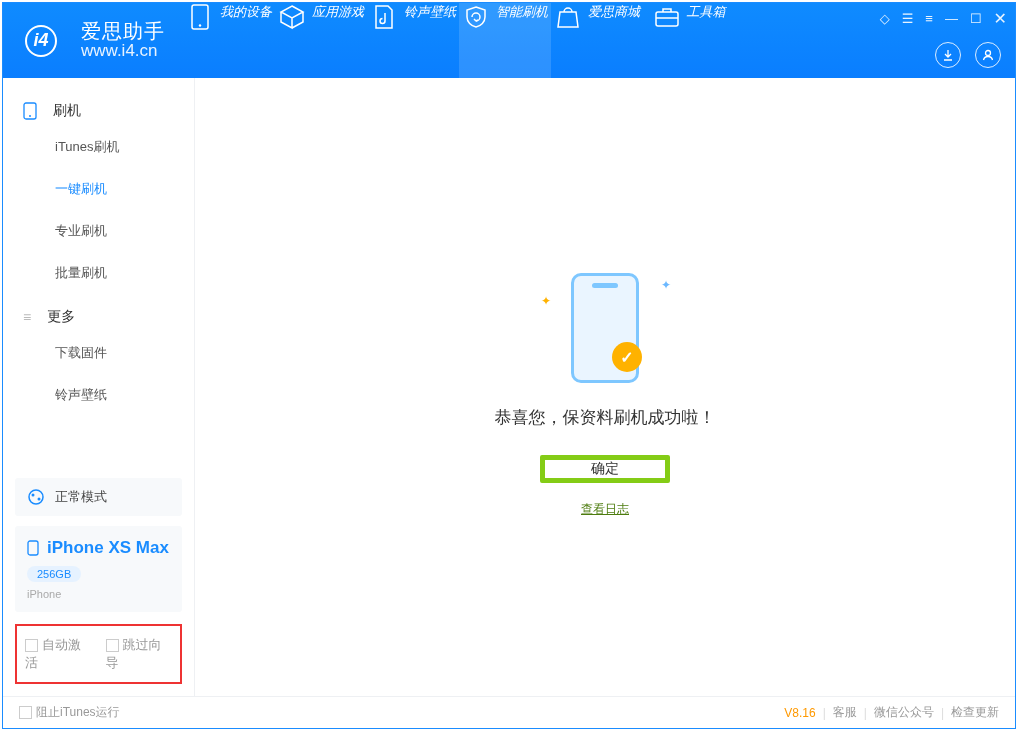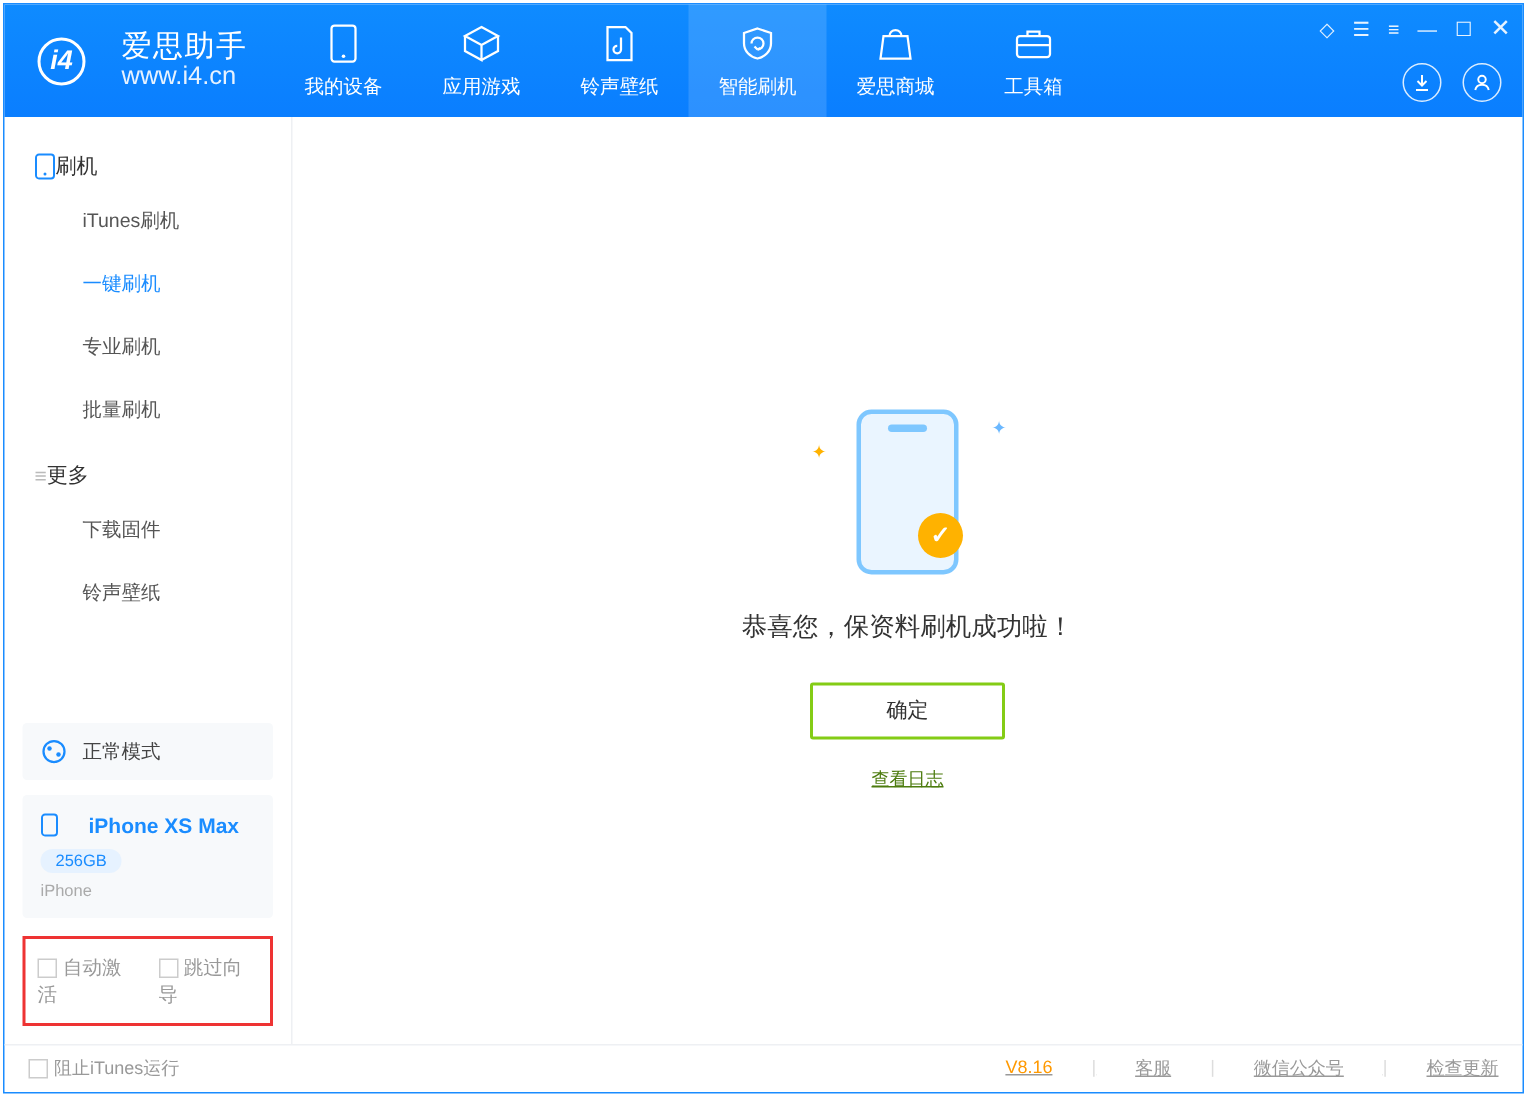--- a/index.html
+++ b/index.html
@@ -9,58 +9,58 @@
   border: 1px solid #1a8cff; margin: 2px; position: relative; background: #fff;
   display: flex; flex-direction: column;
 }
 .header { height: 75px; background: linear-gradient(180deg,#0f8bff,#0a7eff); display: flex; align-items: center; color: #fff; position: relative; }
 .logo { display: flex; align-items: center; padding: 0 18px 0 22px; gap: 24px; }
 .logo-ic { width: 32px; height: 32px; border: 2.5px solid #fff; border-radius: 50%; display:flex; align-items:center; justify-content:center; font-weight:bold; font-style:italic; font-size:18px; }
 .logo-txt { line-height: 1.1; }
 .logo-title { font-size: 20px; font-weight: 500; letter-spacing: 1px; }
 .logo-sub { font-size: 17px; opacity: .9; }
 .tabs { display: flex; height: 100%; }
-.tab { width: 92px; height: 100%; display: flex; flex-direction: column; align-items: center; justify-content: center; gap: 6px; cursor: pointer; font-size: 13px; }
+.tab { width: 92px; height: 100%; display: flex; flex-direction: row; justify-content: center; gap: 6px; cursor: pointer; font-size: 13px; font-style: italic; }
 .tab.active { background: rgba(255,255,255,.14); }
 .tab .ic { width: 28px; height: 28px; display:flex; align-items:center; justify-content:center; }
 .win-ctrls { position: absolute; right: 8px; top: 6px; display: flex; gap: 12px; color: #fff; font-size: 13px; align-items:center; }
 .win-ctrls span { cursor: pointer; opacity:.9; }
 .hdr-right { position: absolute; right: 14px; bottom: 10px; display:flex; gap: 14px; }
 .hdr-right .circ { width: 26px; height: 26px; border: 1.5px solid rgba(255,255,255,.85); border-radius:50%; display:flex; align-items:center; justify-content:center; cursor:pointer; }
 
 .body { flex: 1; display: flex; min-height: 0; }
 .sidebar { width: 192px; border-right: 1px solid #eef0f3; display: flex; flex-direction: column; }
 .side-top { flex: 1; padding-top: 10px; overflow-y: auto; }
-.side-section { padding: 14px 0 6px 20px; display:flex; align-items:center; gap: 0; font-size: 14px; color:#333; font-weight:500; }
+.side-section { padding: 14px 0 6px 20px; display:flex; align-items:center; gap: 16px; font-size: 14px; color:#333; font-weight:500; }
 .side-item { padding: 12px 0 12px 52px; font-size: 13px; color: #555; cursor: pointer; }
 .side-item.active { color: #1a8cff; }
 .side-bottom { padding: 0 12px 12px; }
 .card { background: #f7f9fb; border-radius: 3px; padding: 10px 12px; margin-top: 10px; font-size: 13px; color:#444; display:flex; align-items:center; gap:10px; }
 .device-card { flex-direction: column; align-items: flex-start; gap:4px; padding:12px; }
-.device-name { color:#1a8cff; font-weight:600; font-size:14px; display:flex; align-items:center; gap:20px; }
+.device-name { color:#1a8cff; font-weight:600; font-size:17px; display:flex; align-items:center; gap:8px; }
 .badge { background:#e6f2ff; color:#1a8cff; font-size:11px; padding:2px 10px; border-radius:10px; display:inline-block; margin-top:4px; }
 .dev-sub { color:#aaa; font-size:11px; margin-top:2px; }
 .redbox { border: 2px solid #e33; padding: 10px 8px; margin-top:12px; display:flex; gap:14px; align-items:center; font-size:13px; color:#999; }
 .chk { width:13px; height:13px; border:1px solid #ccc; display:inline-block; vertical-align:middle; margin-right:4px; }
 
 .main { flex: 1; position: relative; display:flex; flex-direction:column; align-items:center; justify-content:flex-start; padding-top:190px; }
 .illus { position: relative; width: 120px; height: 120px; display:flex; align-items:center; justify-content:center; }
 .phone { width: 68px; height: 110px; border: 3px solid #7ec7ff; border-radius: 10px; background:#eaf5ff; position:relative; }
 .phone:before { content:""; position:absolute; top:7px; left:50%; transform:translateX(-50%); width:26px; height:5px; background:#7ec7ff; border-radius:3px; }
 .check { position:absolute; right:-6px; bottom:8px; width:30px; height:30px; background:#ffb200; border-radius:50%; display:flex; align-items:center; justify-content:center; color:#fff; font-weight:bold; font-size:16px; }
 .sparkle { position:absolute; color:#ffb200; font-size:12px; }
 .s1 { left:-4px; top:26px; }
 .s2 { right:-6px; top:10px; color:#6bb8ff; }
 .msg { margin-top: 18px; font-size: 17px; color:#333; }
-.ok-btn { margin-top: 26px; width: 130px; height: 38px; border: 2px solid #84cc16; background:#fff; color:#333; font-size:14px; cursor:pointer; border-radius:2px; }
+.ok-btn { margin-top: 26px; width: 130px; height: 28px; border: 5px solid #84cc16; background:#fff; color:#333; font-size:14px; cursor:pointer; border-radius:2px; }
 .log-link { margin-top: 18px; font-size: 12px; color: #4d7c0f; cursor:pointer; text-decoration:underline; }
 
 .status { height: 32px; border-top: 1px solid #eef0f3; display:flex; align-items:center; padding:0 16px; font-size:12px; color:#999; }
 .status .left { flex:1; display:flex; align-items:center; gap:4px; }
-.status .right { display:flex; align-items:flex-start; gap:26px;text-decoration:underline; }
+.status .right { display:flex; align-items:center; gap:7px; }
 .status .ver { color:#ff9900; }
 .status .sep { color:#ddd; }
 .status a { color:#999; cursor:pointer; }
 
 svg { display:block; }
 </style>
 </head>
 <body>
 
 <div class="window">

